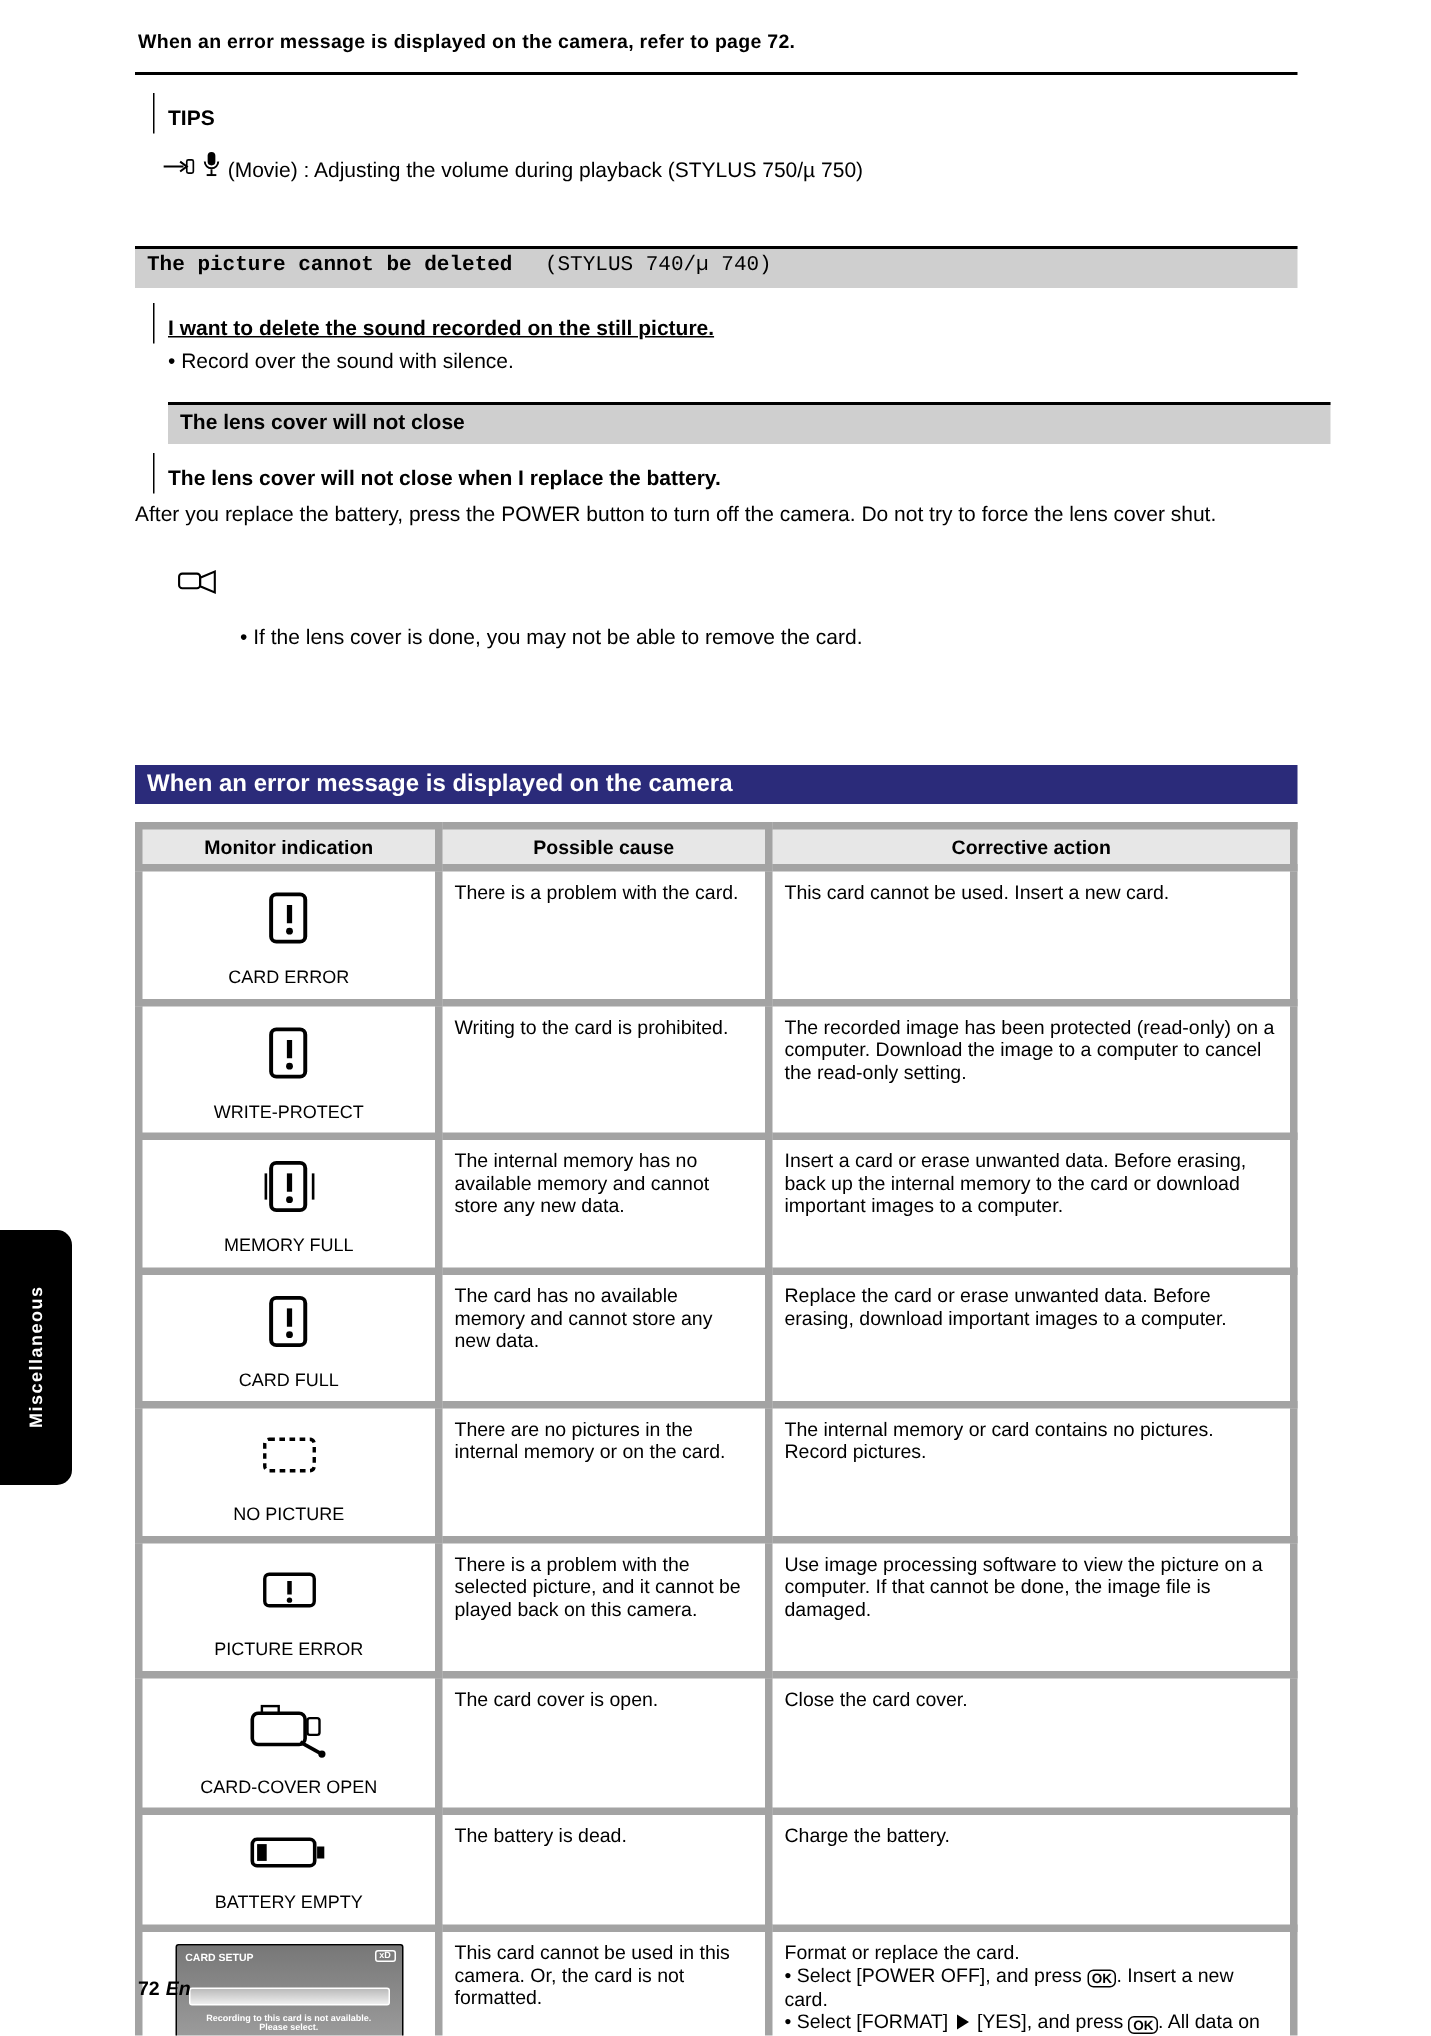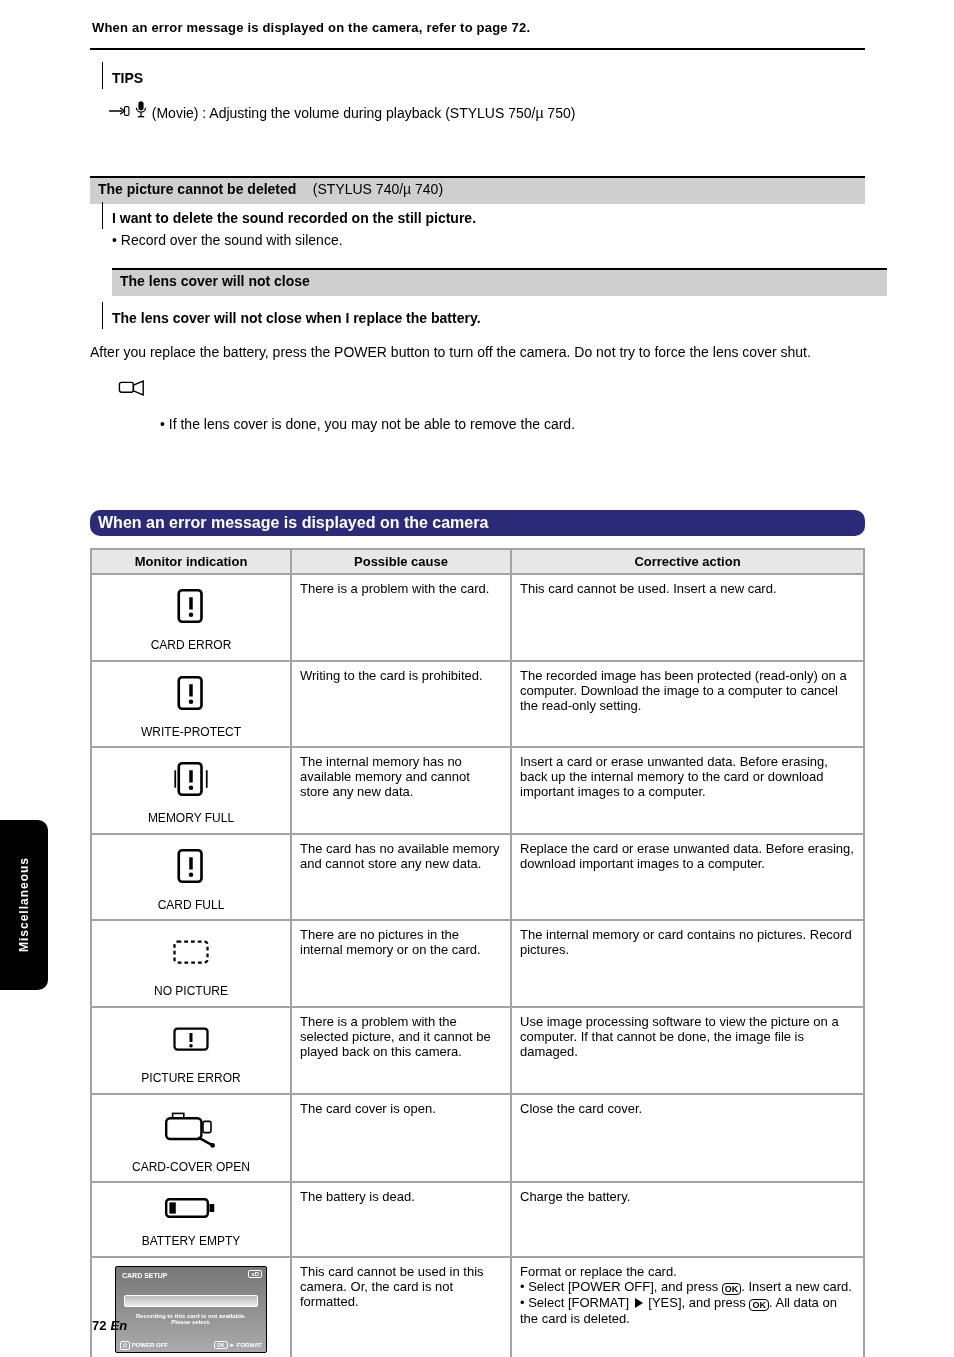--- a/index.html
+++ b/index.html
@@ -16,28 +16,28 @@
   .sec-line { position: absolute; left: 102px; width: 0; height: 27px; border-left: 1px solid #000; }
   .sec-label { position: absolute; left: 112px; font-size: 14px; font-weight: bold; }
   .note-hand { position: absolute; left: 118px; width: 28px; }
   .note-hand svg { width: 28px; height: 20px; }
   .note-text { position: absolute; font-size: 14px; }
 
   .graybar { position: absolute; left: 90px; width: 775px; background: #cfcfcf; border-top: 2px solid #000; }
   .graybar .gb-title-main { font-weight: bold; font-size: 14px; padding: 3px 8px; display: inline-block; }
   .graybar .gb-title-sub { font-size: 14px; padding-left: 4px; }
 
-  .darkbar { position: absolute; left: 90px; width: 775px; background: #2b2b7a; color: #fff; padding: 4px 8px; font-weight: bold; font-size: 16px; box-sizing: border-box; border-radius: 10px; }
+  .darkbar { position: absolute; left: 90px; width: 775px; background: #2b2b7a; color: #fff; padding: 4px 8px; font-weight: bold; font-size: 16px; box-sizing: border-box; }
 
   .body-text { position: absolute; left: 90px; width: 775px; font-size: 14px; line-height: 1.45; }
-  .body-text p { margin: 10px 0 10px 0; }
+  .body-text p { margin: 0 0 10px 0; }
 
   
   table.err { position: absolute; left: 90px; width: 775px; border-collapse: collapse; font-size: 13px; }
-  table.err th, table.err td { border: 2px solid #a3a3a3; vertical-align: top; }
+  table.err th, table.err td { border: 5px solid #a3a3a3; vertical-align: top; }
   table.err th { background: #e7e7e7; font-weight: bold; text-align: center; padding: 4px 6px; }
   table.err td { padding: 6px 8px; }
   .col-ind { width: 200px; }
   .col-exp { width: 220px; }
   .ind-cell { text-align: center; }
   .ind-icon { display: block; margin: 4px auto 8px auto; }
   .ind-txt { display: block; font-size: 12px; line-height: 1.3; }
   .inline-icon { display: inline-block; border: 1.5px solid #000; border-radius: 4px; font-family: Arial, sans-serif; font-size: 9px; font-weight: bold; padding: 0 2px; vertical-align: -1px; }
   .tri { display: inline-block; width: 0; height: 0; border-top: 5px solid transparent; border-bottom: 5px solid transparent; border-left: 8px solid #000; vertical-align: -1px; margin: 0 2px; }
 
@@ -78,27 +78,27 @@
       <svg width="14" height="18" viewBox="0 0 20 28">
           <rect x="6" y="2" width="8" height="14" rx="4" fill="#000"></rect>
           <path d="M3 12 a7 7 0 0 0 14 0" fill="none" stroke="#000" stroke-width="2"></path>
           <line x1="10" y1="20" x2="10" y2="26" stroke="#000" stroke-width="2"></line>
           <line x1="5" y1="26" x2="15" y2="26" stroke="#000" stroke-width="2"></line>
         </svg>
     </span>
     <span>(Movie) : Adjusting the volume during playback (STYLUS 750/µ 750)</span>
   </div>
 
-  <div class="graybar" style="top:176px; height:26px;">
+  <div class="graybar" style="top:164px; height:26px;font-family:Liberation Mono, monospace;">
     <span class="gb-title-main">The picture cannot be deleted</span>
     <span class="gb-title-sub">(STYLUS 740/µ 740)</span>
   </div>
 
   <div class="sec-line" style="top:202px;"></div>
-  <div class="sec-label" style="top:210px;">I want to delete the sound recorded on the still picture.</div>
+  <div class="sec-label" style="top:210px;text-decoration:underline;">I want to delete the sound recorded on the still picture.</div>
   <div style="position:absolute; left:112px; top:232px; font-size:14px;">• Record over the sound with silence.</div>
 
   <div class="graybar" style="top:268px; height:26px;margin-left:22px;">
     <span class="gb-title-main">The lens cover will not close</span>
   </div>
 
   <div class="sec-line" style="top:302px;"></div>
   <div class="sec-label" style="top:310px;">The lens cover will not close when I replace the battery.</div>
   <div class="body-text" style="top:332px;">
     <p>After you replace the battery, press the POWER button to turn off the camera. Do not try to force the lens cover shut.</p>

